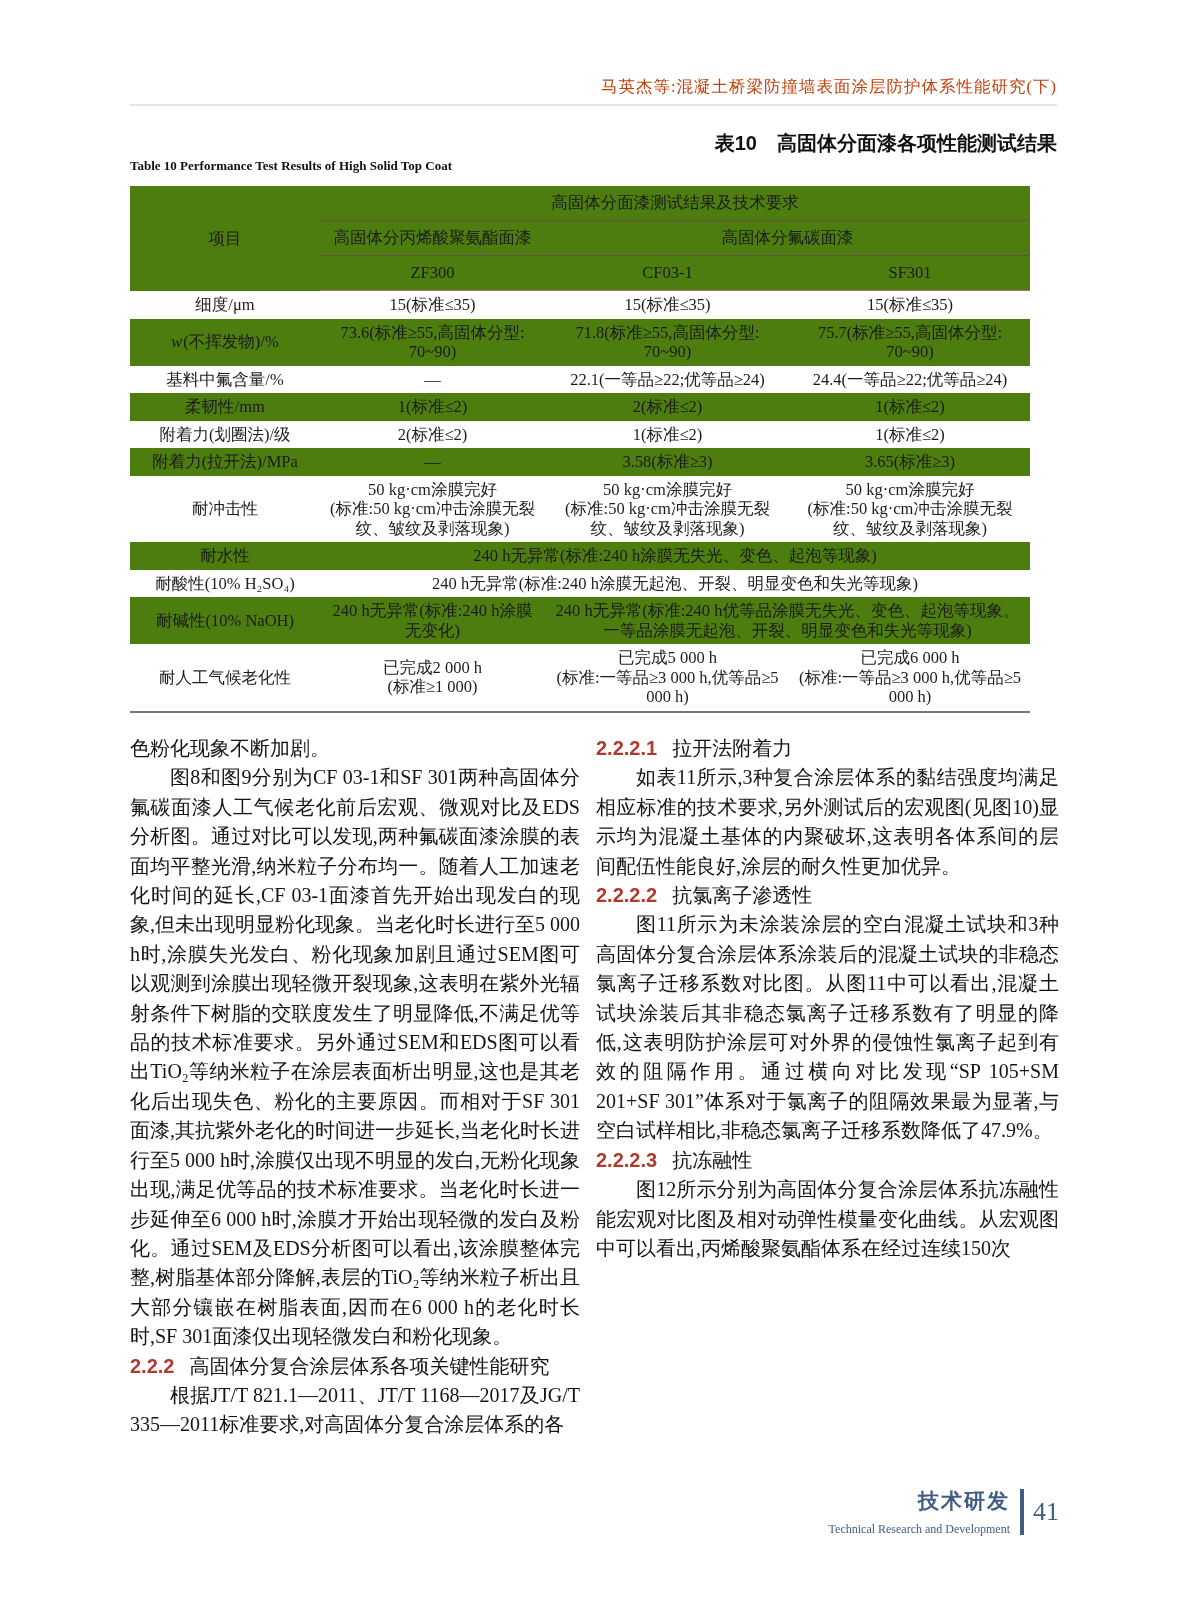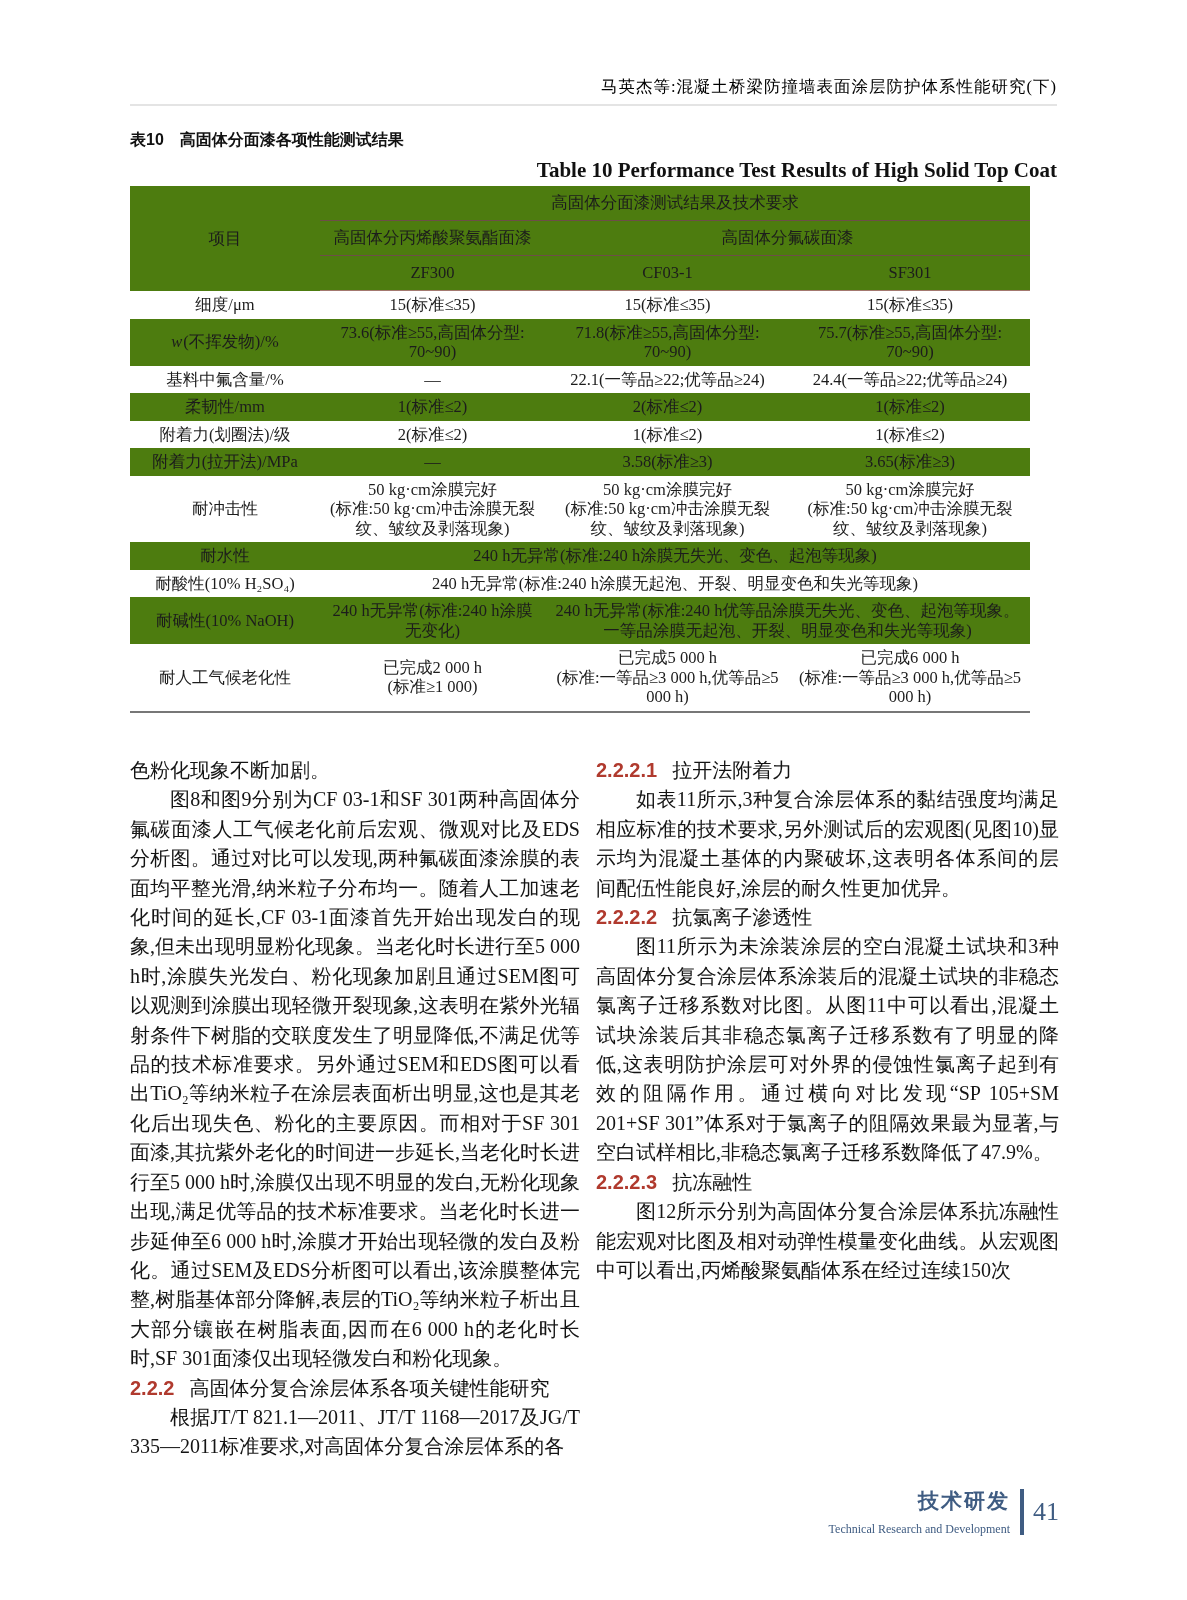--- a/index.html
+++ b/index.html
@@ -1,38 +1,38 @@
 <!DOCTYPE html>
 <html><head>
 <meta charset="utf-8">
 <style>
   html,body{margin:0;padding:0;background:#e8e8e8;}
   .page{position:relative;width:1187px;height:1600px;background:#ffffff;margin:0 auto;overflow:hidden;
         font-family:"Liberation Serif","DejaVu Serif",serif;color:#111;}
   
   .phdr{position:absolute;top:76px;left:130px;width:927px;text-align:right;
-        font-size:16.5px;color:#000000;letter-spacing:1px;}
+        font-size:16.5px;color:#c2410c;letter-spacing:1px;}
   .phdr-rule{position:absolute;top:104px;left:130px;width:927px;border-top:2px solid #e4e4e4;}
   
-  .tt-cn{position:absolute;top:130px;left:130px;width:927px;text-align:left;
-         font-weight:bold;font-size:16px;font-family:"Liberation Sans","DejaVu Sans",sans-serif;}
-  .tt-en{position:absolute;top:158px;left:130px;width:927px;text-align:right;
-         font-weight:bold;font-size:21px;font-family:"Liberation Serif","DejaVu Serif",serif;}
+  .tt-cn{position:absolute;top:130px;left:130px;width:927px;text-align:right;
+         font-weight:bold;font-size:20px;font-family:"Liberation Sans","DejaVu Sans",sans-serif;}
+  .tt-en{position:absolute;top:158px;left:130px;width:927px;text-align:left;
+         font-weight:bold;font-size:13px;font-family:"Liberation Serif","DejaVu Serif",serif;}
   
   table.t{position:absolute;top:186px;left:130px;width:900px;border-collapse:collapse;table-layout:fixed;
           font-size:16.5px;line-height:19.5px;color:#1c1c1c;border-bottom:2px solid #777;}
   table.t td{padding:4px 5px;text-align:center;vertical-align:middle;}
   tr.pink td{background:#4d7c0f;}
   td.lbl{text-align:left;padding-left:10px;margin-top:40px;}
   td.hc{height:26px;}
   .bline{border-bottom:1px solid #6e4e48;}
   .hdr-bot{border-bottom:1px solid #a3786f;}
   i.wvar{font-style:italic;margin-right:1px;}
   
-  .cols{position:absolute;top:756px;left:130px;width:929px;display:flex;gap:16px;}
+  .cols{position:absolute;top:734px;left:130px;width:929px;display:flex;gap:16px;}
   .col{font-size:20px;line-height:29.4px;text-align:justify;color:#141414;}
   .col-l{width:450px;}
   .col-r{width:463px;}
   .col p{margin:0;text-indent:2em;}
   .col p.np{text-indent:0;}
   .sec{margin:0;text-indent:0 !important;}
   .sec .num{color:#b03a2e;font-weight:bold;font-family:"Liberation Sans","DejaVu Sans",sans-serif;}
   .sec .ttl{margin-left:15px;}
   
   .footer{position:absolute;top:1487px;right:128px;display:flex;align-items:center;color:#3f5c82;}

